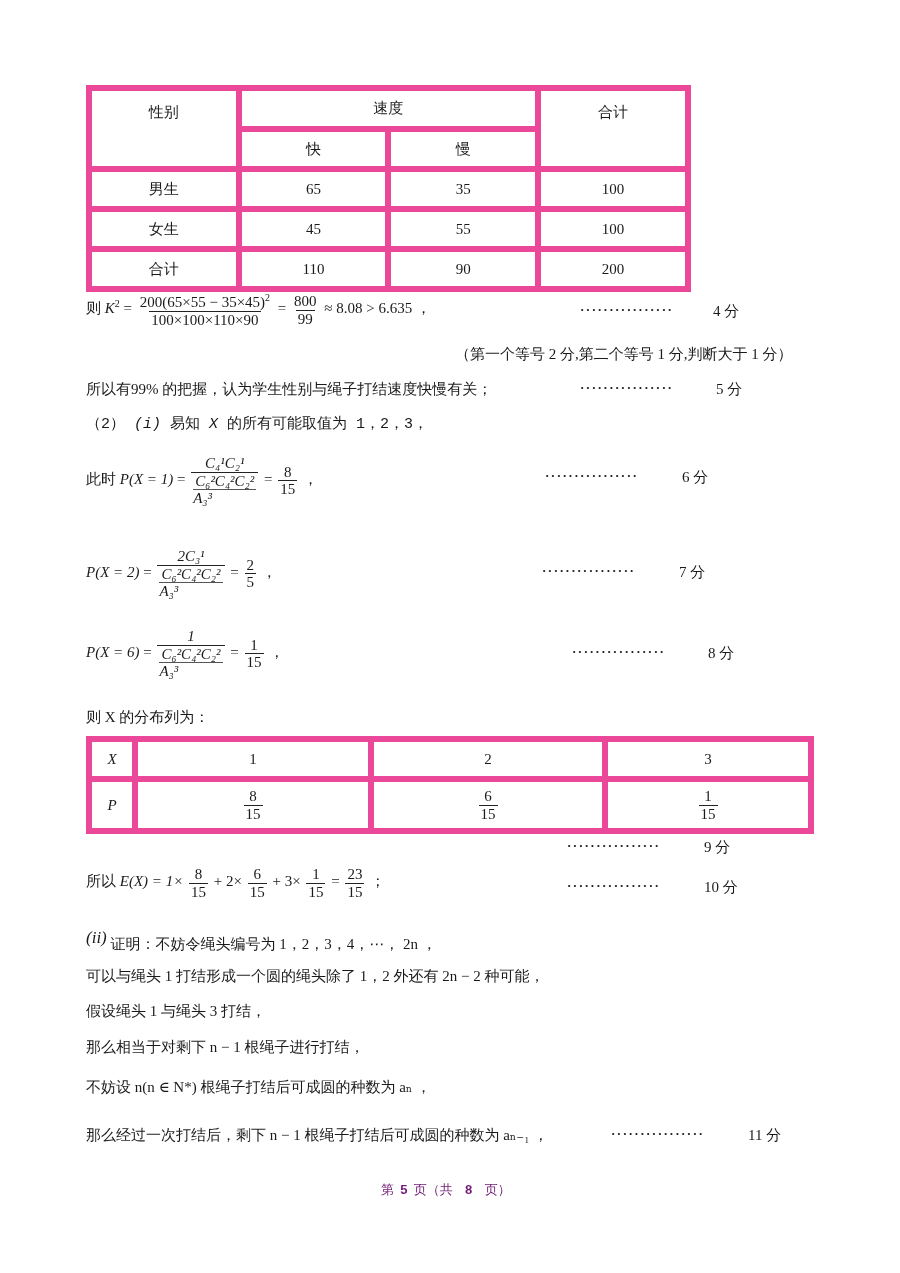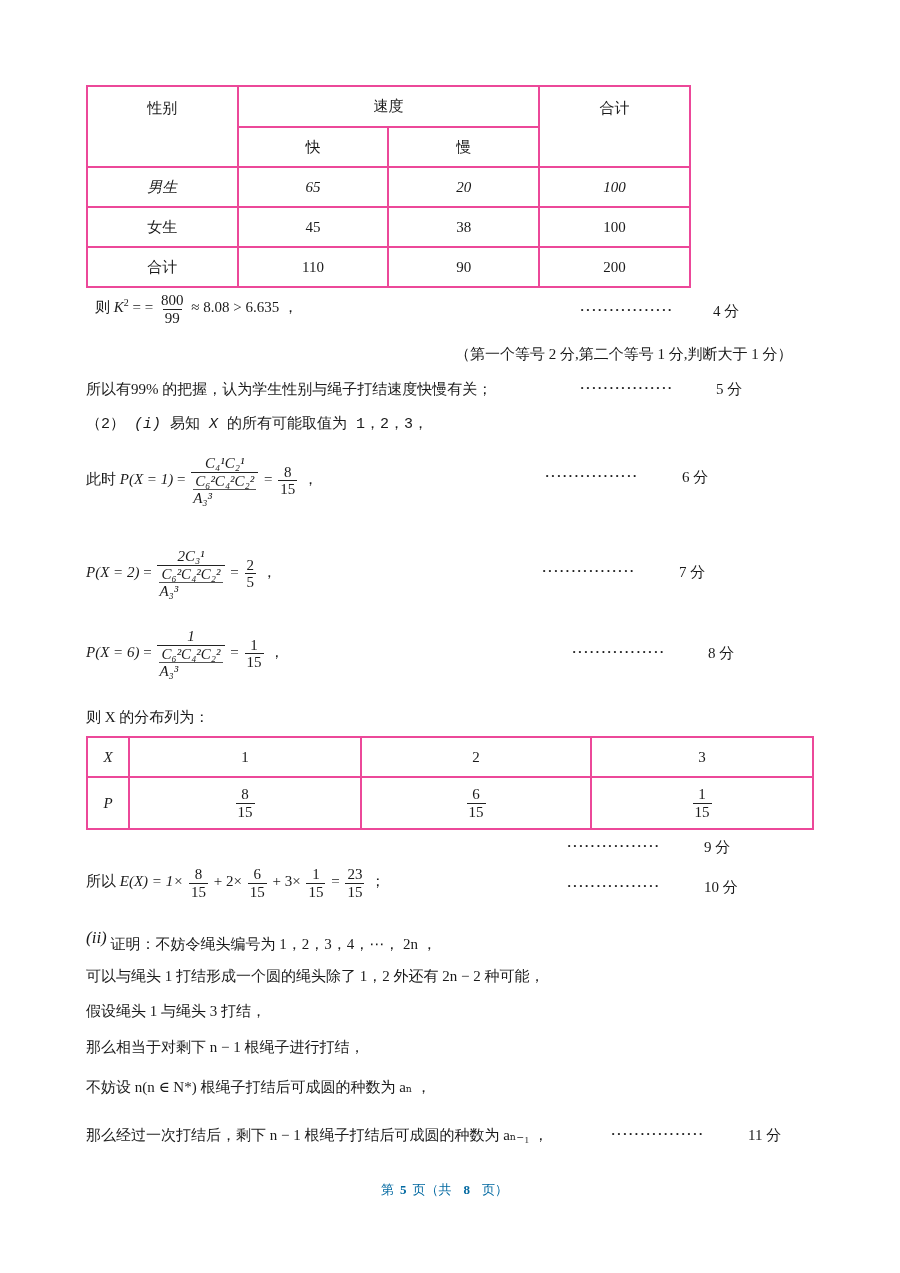--- a/index.html
+++ b/index.html
@@ -4,71 +4,74 @@
   <style>
     html, body { margin: 0; padding: 0; background: #ffffff; }
     body {
       width: 900px; height: 1273px; position: relative; overflow: hidden;
       font-family: "Liberation Serif", "DejaVu Serif", serif;
       color: #1a1a1a; font-size: 15px;
     }
     .abs { position: absolute; white-space: nowrap; }
     i, .it { font-style: italic; }
     table.ct { position: absolute; border-collapse: collapse; }
-    table.ct td { border: 2px solid #ec4899; text-align: center; vertical-align: middle; font-size: 15px; padding: 0; }
+    table.ct td { border: 6px solid #ec4899; text-align: center; vertical-align: middle; font-size: 15px; padding: 0; }
     .frac { display: inline-flex; flex-direction: column; align-items: center; vertical-align: middle; margin: 0 2px; line-height: 1.1; }
     .frac .num { padding: 0 2px; }
     .frac .den { border-top: 1px solid #222; padding: 0 2px; }
     .frac.cfrac .den { display: inline-flex; flex-direction: column; align-items: flex-start; }
     .frac.cfrac .den .inner { border-bottom: 1px solid #555; padding: 0 2px; }
     sup, sub { font-size: 10px; }
     .dots { letter-spacing: 1.5px; font-weight: bold; font-size: 13px; }
     .score { position: absolute; white-space: nowrap; }
-    .footer { font-family: Liberation Serif, serif; font-size: 13px; color: #0369a1; }
+    .footer { font-family: Liberation Mono, monospace; font-size: 13px; color: #701a75; }
     .footer b { font-weight: bold; margin: 0 6px; }
   </style>
 </head>
 <body>
 
 <table class="ct" style="left:86px; top:85px; width:605px;">
   <tbody>
       <tr style="height:41px;">
     <td rowspan="2" style="width:150px; vertical-align:top; padding-top:12px;">性别</td>
     <td colspan="2">速度</td>
     <td rowspan="2" style="width:150px; vertical-align:top; padding-top:12px;">合计</td>
   </tr>
   <tr style="height:40px;">
     <td style="width:150px;">快</td>
     <td style="width:150px;">慢</td>
   </tr>
-  <tr style="height:40px;font-style:italic;">
+  <tr style="height:40px;">
     <td>男生</td>
     <td>65</td>
-    <td>20</td>
+    <td>35</td>
     <td>100</td>
   </tr>
   <tr style="height:40px;">
     <td>女生</td>
     <td>45</td>
-    <td>38</td>
+    <td>55</td>
     <td>100</td>
   </tr>
   <tr style="height:40px;">
     <td>合计</td>
     <td>110</td>
     <td>90</td>
     <td>200</td>
   </tr>
 </tbody>
   </table>
 
-<div class="abs" style="left:86px; top:292px;margin-left:9px;">
+<div class="abs" style="left:86px; top:292px;">
   <span>则</span>
   <i>K</i><sup>2</sup> =
-   =
+  <span class="frac">
+    <span class="num"><span>200(65×55 − 35×45)</span><sup>2</sup></span>
+    <span class="den">100×100×110×90</span>
+  </span> =
   <span class="frac">
     <span class="num">800</span>
     <span class="den">99</span>
   </span>
   <span>≈ 8.08 &gt; 6.635 ，</span>
 </div>
 <span class="abs dots" style="left:580px; top:302px;">················</span>
 <span class="score" style="left:713px; top:302px;">4 分</span>
 <div class="abs" style="left:455px; top:345px;">（第一个等号 2 分,第二个等号 1 分,判断大于 1 分）</div>
 

